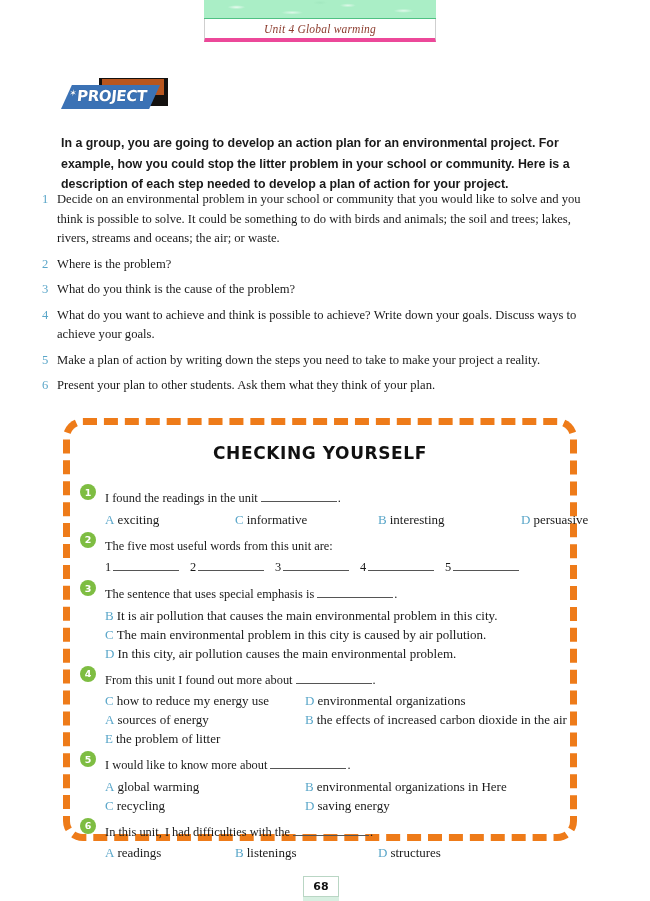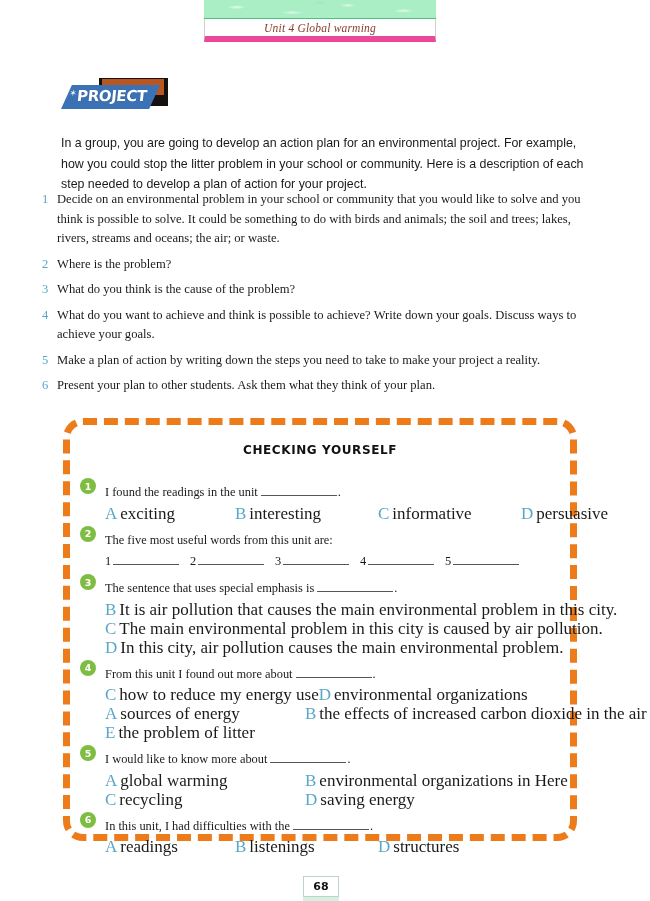--- a/index.html
+++ b/index.html
@@ -35,21 +35,21 @@
       radial-gradient(ellipse 10px 2px at 86% 60%, rgba(255,255,255,.65), rgba(255,255,255,0)),
       radial-gradient(ellipse 7px 2px at 50% 15%, rgba(160,230,190,.8), rgba(255,255,255,0));
     border-bottom: 1px solid #4fc183;
     box-sizing: border-box;
   }
   .header-title-band {
     width: 100%;
     height: 23px;
     border-left: 1px solid #cfcfcf;
     border-right: 1px solid #cfcfcf;
-    border-bottom: 6px solid #ec4899;
+    border-bottom: 4px solid #ec4899;
     box-sizing: border-box;
     display: flex;
     align-items: center;
     justify-content: center;
     background: #ffffff;
   }
   .header-title-text {
     font-family: "Liberation Serif", serif;
     font-style: italic;
     font-size: 11.5px;
@@ -116,20 +116,21 @@
   
   .intro {
     position: absolute;
     left: 61px;
     top: 121px;
     width: 524px;
     font-family: "Liberation Sans", sans-serif;
     font-size: 12.4px;
     line-height: 20.5px;
     color: #1a1a1a;
+    font-weight: bold;
   }
 
   
   .steps {
     position: absolute;
     left: 42px;
     top: 190px;
     width: 545px;
   }
   .step {
@@ -158,21 +159,21 @@
     border: 7px dashed #ee7b19;
     border-radius: 20px;
     box-sizing: border-box;
     background: #ffffff;
   }
   .check-title {
     text-align: center;
     margin-top: 18px;
     font-family: "DejaVu Sans", sans-serif;
     font-weight: bold;
-    font-size: 12px;
+    font-size: 17px;
     letter-spacing: .6px;
     color: #111111;
     font-variant: small-caps;
   }
 
   .qlist {
     margin-top: 18px;
     padding: 0 14px 0 10px;
   }
   .q {
@@ -207,21 +208,21 @@
   }
   .blank {
     display: inline-block;
     width: 76px;
     border-bottom: 1px solid #555;
     height: 11px;
     margin: 0 1px 0 3px;
   }
   .opt-row {
     display: flex;
-    font-size: 17px;
+    font-size: 13px;
     line-height: 19px;
     padding-left: 25px;
   }
   .opt {
     white-space: nowrap;
   }
   .opt-letter {
     color: #5aa6c9;
     margin-right: 3px;
   }
@@ -341,22 +342,22 @@
   <div class="qlist">
 
     <div class="q">
       <div class="q-badge">1</div>
       <div class="q-body">
         <div class="q-stem"><span>I found the readings in the unit</span><span class="blank"></span><span>.</span></div>
       </div>
     </div>
     <div class="opt-row cols4">
       <div class="opt"><span class="opt-letter">A</span><span>exciting</span></div>
+      <div class="opt"><span class="opt-letter">C</span><span>informative</span></div>
       <div class="opt"><span class="opt-letter">B</span><span>interesting</span></div>
-      <div class="opt"><span class="opt-letter">C</span><span>informative</span></div>
       <div class="opt"><span class="opt-letter">D</span><span>persuasive</span></div>
     </div>
 
     <div class="q">
       <div class="q-badge">2</div>
       <div class="q-body">
         <div class="q-stem">The five most useful words from this unit are:</div>
       </div>
     </div>
     <div class="word-blanks">

